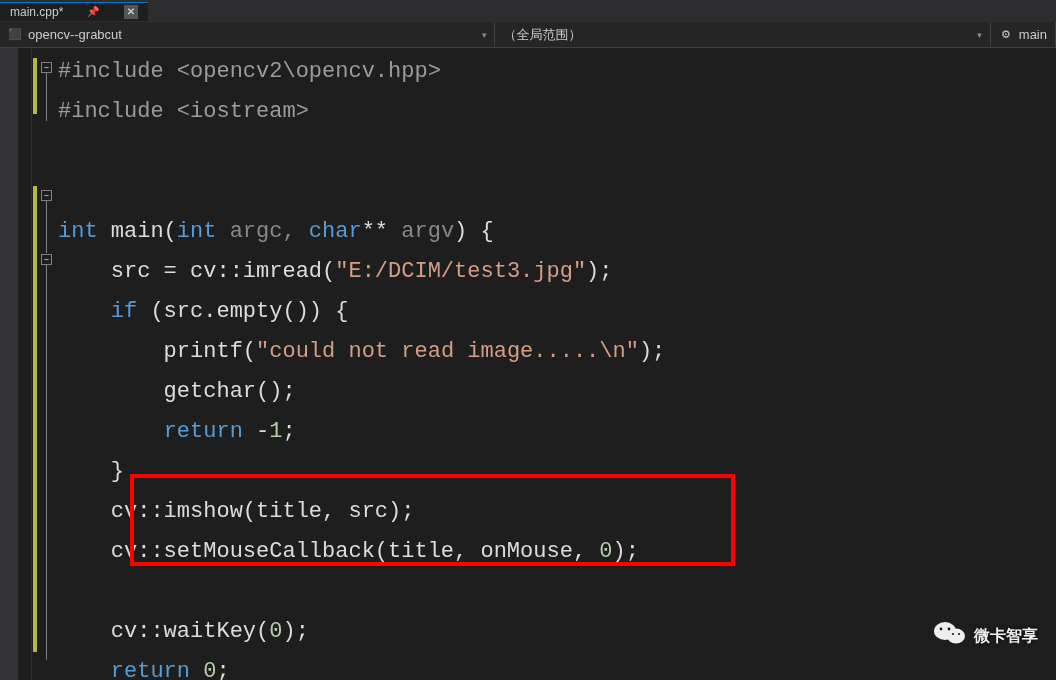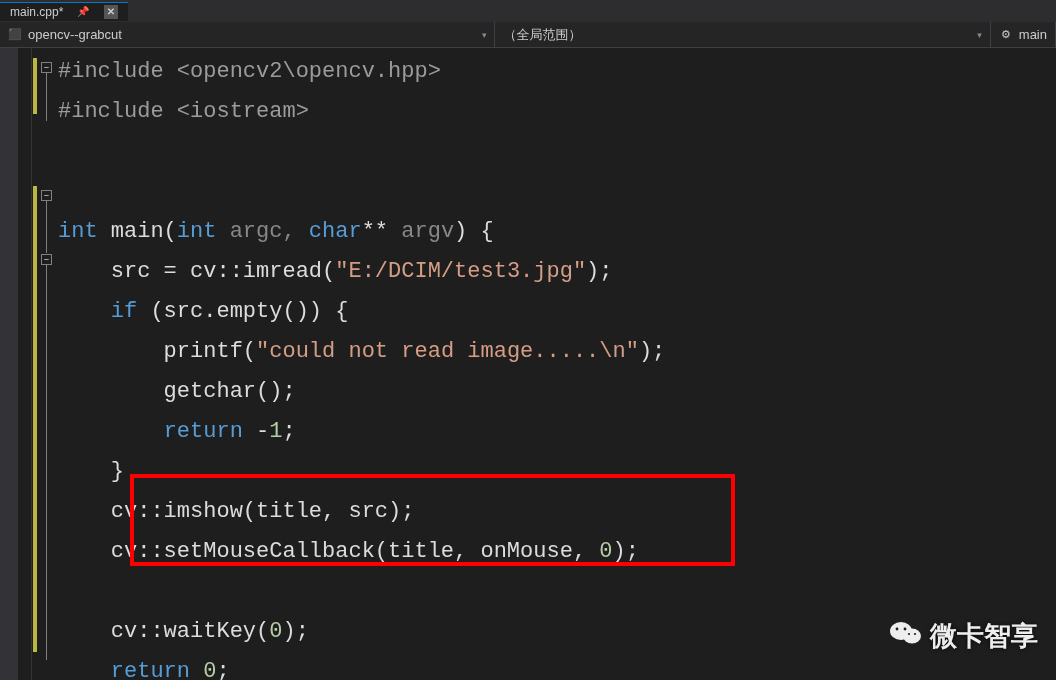--- a/index.html
+++ b/index.html
@@ -18,21 +18,21 @@
     align-items: center;
   }
   .tab {
     background: #1e1e1e;
     color: #ccc;
     padding: 2px 10px;
     font-size: 12px;
     font-family: "Segoe UI", sans-serif;
     display: flex;
     align-items: center;
-    gap: 14px;
+    gap: 24px;
     border-top: 1px solid #007acc;
   }
   .tab-pin { color: #999; font-size: 10px; }
   .tab-close {
     background: #555;
     color: #ccc;
     width: 14px;
     height: 14px;
     display: inline-flex;
     align-items: center;
@@ -148,21 +148,21 @@
   }
   .watermark {
     position: absolute;
     right: 18px;
     bottom: 26px;
     display: flex;
     align-items: center;
     gap: 8px;
     color: #eee;
     font-family: "Microsoft YaHei", sans-serif;
-    font-size: 27px;
+    font-size: 16px;
     font-weight: bold;
     text-shadow: 0 0 4px rgba(0,0,0,0.8);
   }
   .wechat-icon {
     font-size: 26px;
     position: relative;
   }
 </style>
 </head>
 <body>

